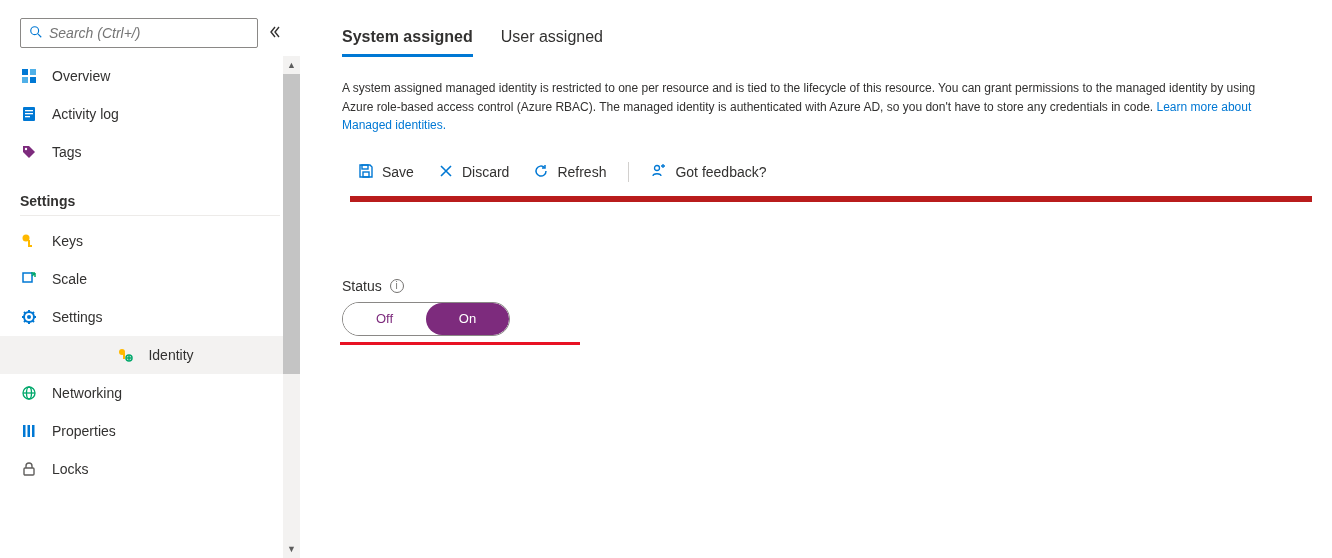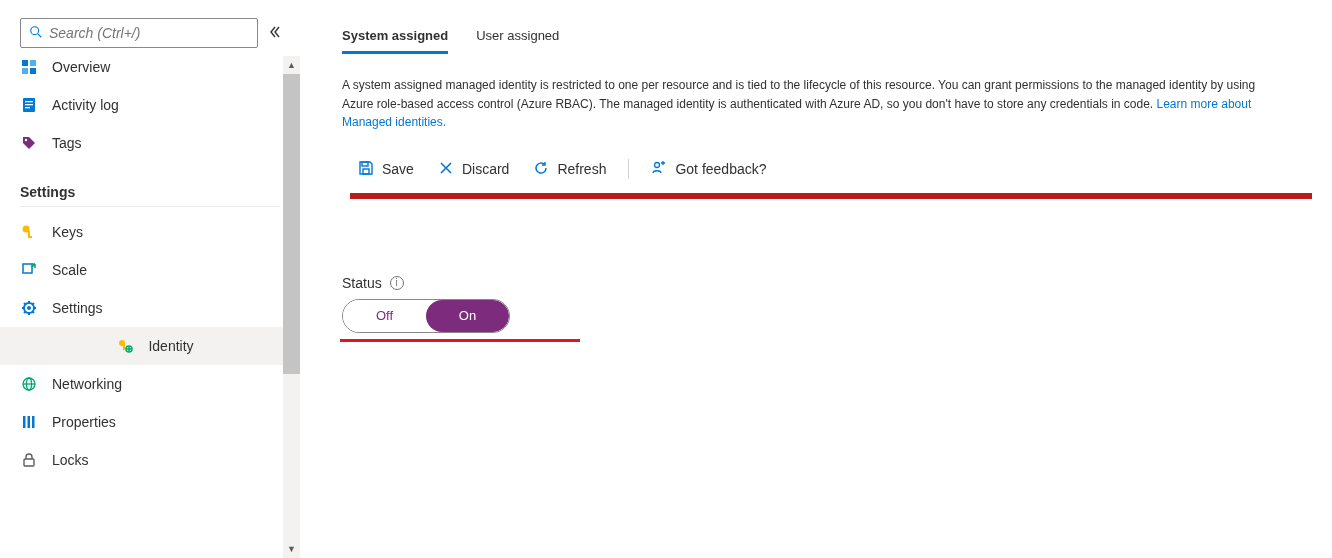--- a/index.html
+++ b/index.html
@@ -1,39 +1,39 @@
 <!DOCTYPE html>
 <html><head>
   <meta charset="utf-8">
   <style>
     * { box-sizing: border-box; margin: 0; padding: 0; font-family: "Segoe UI", -apple-system, sans-serif; }
     body { display: flex; width: 1332px; height: 558px; background: #fff; color: #323130; font-size: 14px; }
 
     
     .sidebar { width: 300px; padding: 18px 0 0 20px; position: relative; }
-    .search-row { display: flex; align-items: center; gap: 10px; margin-bottom: 0; padding-right: 18px; }
+    .search-row { display: flex; align-items: center; gap: 10px; margin-bottom: 9px; padding-right: 18px; }
     .search-box { flex: 1; display: flex; align-items: center; border: 1px solid #8a8886; border-radius: 2px; height: 30px; padding: 0 8px; }
     .search-box svg { flex-shrink: 0; }
     .search-box input { border: none; outline: none; font-size: 14px; color: #605e5c; flex: 1; background: transparent; margin-left: 6px; font-style: italic; }
     .collapse-btn { cursor: pointer; color: #323130; }
     .nav-list { list-style: none; }
     .nav-item { display: flex; align-items: center; height: 38px; padding-left: 0; cursor: pointer; }
     .nav-item .icon { width: 18px; height: 18px; margin-right: 14px; display: inline-flex; align-items: center; justify-content: center; }
     .nav-item .label { font-size: 14px; color: #323130; }
     .nav-item.selected { background: #f3f2f1; margin-left: -20px; padding-left: 20px; width: calc(100% + 10px); justify-content: center; }
     .section-header { font-size: 14px; font-weight: 600; color: #323130; margin-top: 22px; margin-bottom: 6px; }
     .section-divider { border: none; border-top: 1px solid #edebe9; margin: 4px 0 6px 0; width: 260px; }
     .scrollbar { position: absolute; right: 0; top: 56px; width: 17px; height: calc(100% - 56px); background: #f3f2f1; display: flex; flex-direction: column; align-items: center; justify-content: space-between; }
     .scroll-thumb { width: 17px; background: #c4c4c4; height: 300px; position: absolute; top: 18px; }
     .scroll-arrow { font-size: 9px; color: #5d5d5d; padding: 4px 0; }
 
     
     .main { flex: 1; padding: 28px 20px 0 42px; }
     .tabs { display: flex; gap: 28px; border-bottom: none; margin-bottom: 8px; }
-    .tab { padding: 0 0 8px 0; font-size: 13px; cursor: pointer; color: #323130; }
+    .tab { padding: 0 0 8px 0; font-size: 16px; cursor: pointer; color: #323130; }
     .tab.active { font-weight: 600; border-bottom: 3px solid #0078d4; }
     .description { font-size: 12px; line-height: 1.55; color: #323130; margin: 22px 0 18px 0; max-width: 940px; }
     .description a { color: #0078d4; text-decoration: none; }
     .toolbar { display: flex; align-items: center; gap: 8px; padding: 6px 0 10px 0; border-bottom: 6px solid #b91c1c; margin-left: 8px; }
     .toolbar-btn { display: inline-flex; align-items: center; gap: 8px; padding: 4px 8px; cursor: pointer; font-size: 14px; color: #323130; }
     .toolbar-btn svg { color: #0078d4; }
     .toolbar-sep { height: 20px; width: 1px; background: #d2d0ce; margin: 0 6px; }
 
     .status-section { margin-top: 76px; }
     .status-label-row { display: flex; align-items: center; gap: 8px; margin-bottom: 8px; }

